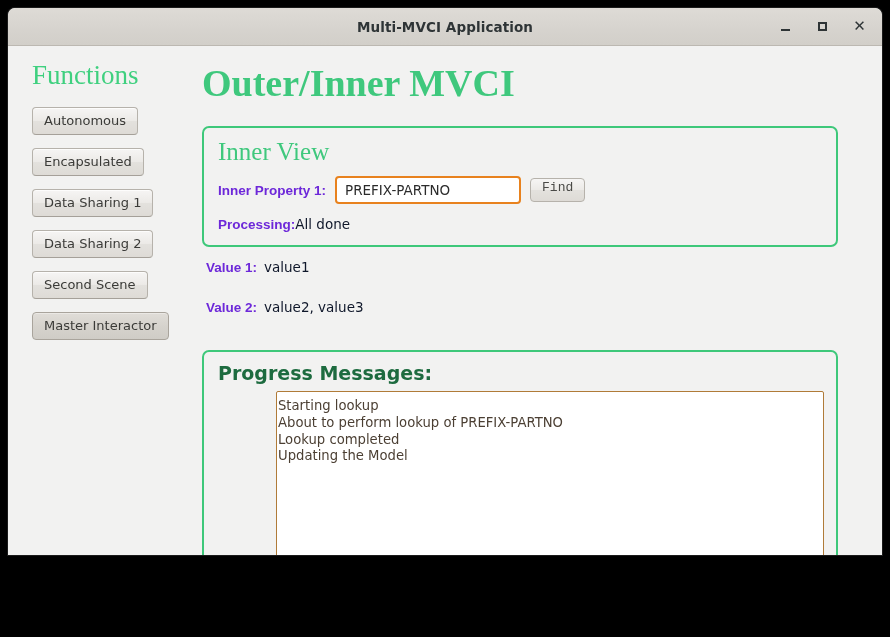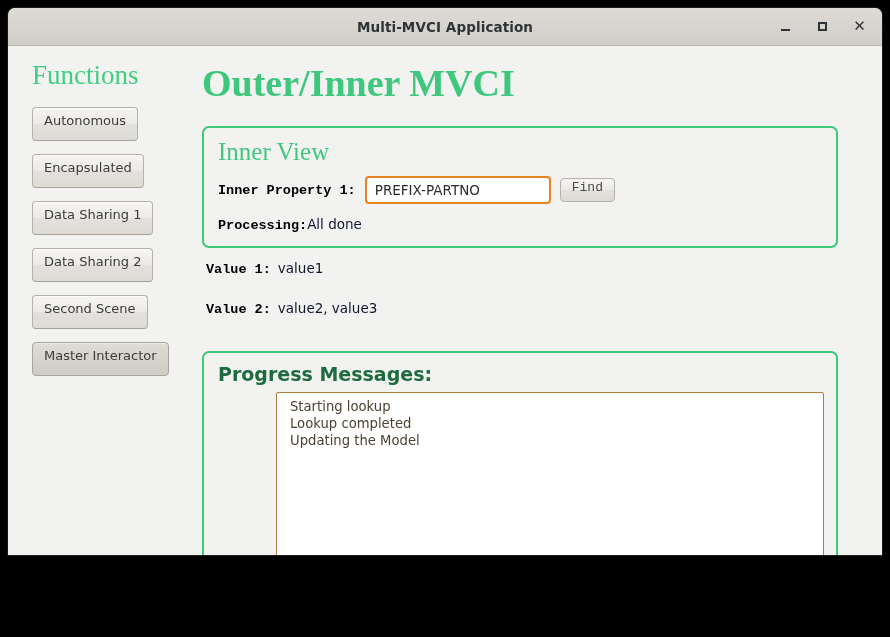--- a/index.html
+++ b/index.html
@@ -126,21 +126,21 @@
 
   .btn {
     display: inline-block;
     font-family: "DejaVu Sans", sans-serif;
     font-size: 13px;
     color: #3b3b38;
     background: linear-gradient(to bottom, #f6f5f4 0%, #eceae7 48%, #e3e1dd 52%, #dedbd6 100%);
     border: 1px solid #b6b2ab;
     border-bottom-color: #a5a099;
     border-radius: 4px;
-    padding: 5px 11px 12px 11px;
+    padding: 5px 11px 6px 11px;
     margin: 0 0 13px 7px;
     cursor: default;
     white-space: nowrap;
     box-shadow: inset 0 1px 0 rgba(255,255,255,.75);
     user-select: none;
   }
 
   .btn.active {
     background: linear-gradient(to bottom, #e0ddd8 0%, #d6d3cd 50%, #cfccc6 100%);
     border-color: #a9a49c;
@@ -183,24 +183,24 @@
   }
 
   .field-row {
     display: flex;
     align-items: center;
     gap: 9px;
     margin-bottom: 12px;
   }
 
   .lbl {
-    font-family: Liberation Mono, monospace;
+    font-family: Liberation Sans, sans-serif;
     font-size: 13.5px;
     font-weight: bold;
-    color: #000000;
+    color: #6d28d9;
     user-select: none;
     white-space: nowrap;
   }
 
   .txtinput {
     font-family: "DejaVu Sans", sans-serif;
     font-size: 13.5px;
     color: #2b2b2b;
     background: #ffffff;
     border: 2px solid #e8821e;
@@ -258,21 +258,21 @@
   }
 
   .textarea-wrap {
     margin-left: 58px;
     width: 548px;
     height: 172px;
     background: #ffffff;
     border: 1px solid #b07b38;
     border-radius: 2px;
     box-sizing: border-box;
-    padding: 6px 13px;
+    padding: 6px 1px;
     overflow: hidden;
   }
 
   .msg-line {
     font-family: "DejaVu Sans", sans-serif;
     font-size: 13.2px;
     color: #4b3f33;
     line-height: 16.6px;
     white-space: pre;
   }
@@ -333,20 +333,21 @@
 
         <div class="value-line">
           <span class="lbl">Value 2:</span>
           <span class="value-text">value2, value3</span>
         </div>
 
         <div class="panel progress-panel">
           <div class="progress-label">Progress Messages:</div>
           <div class="textarea-wrap">
             <div class="msg-line">Starting lookup</div>
+            <div class="msg-line">About to perform lookup of PREFIX-PARTNO</div>
             <div class="msg-line">Lookup completed</div>
             <div class="msg-line">Updating the Model</div>
           </div>
         </div>
 
       </div>
     </div>
   </div>
 </div>
 

